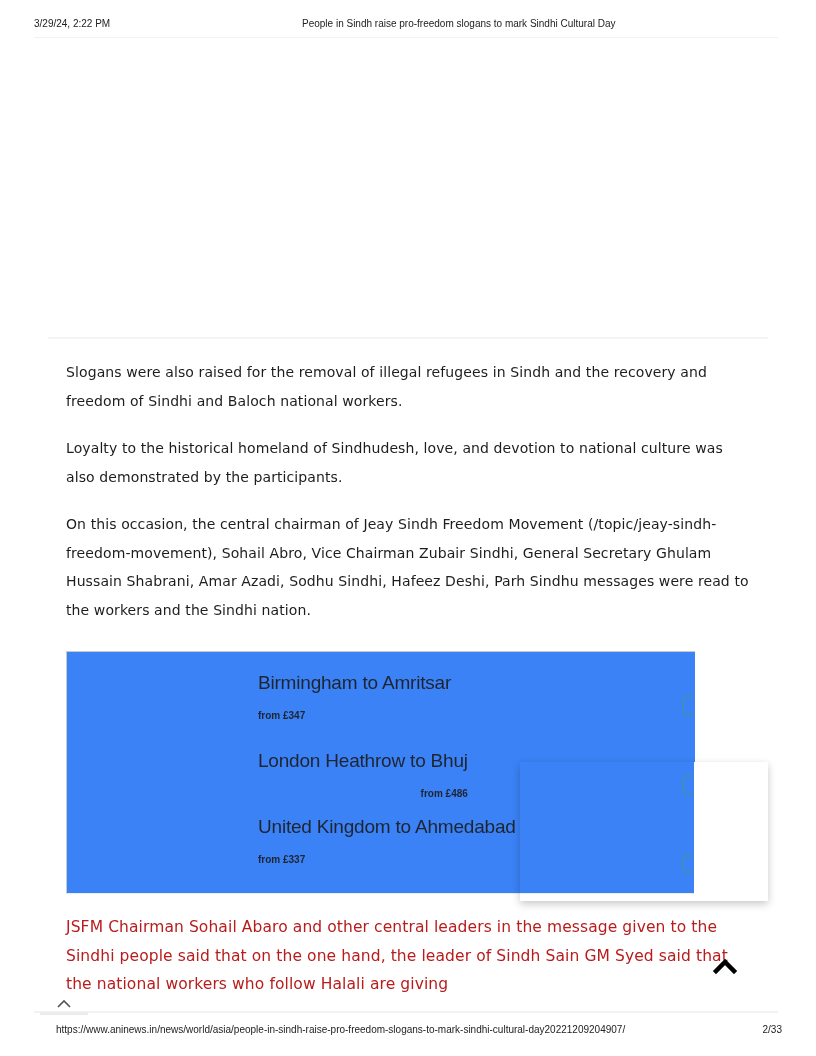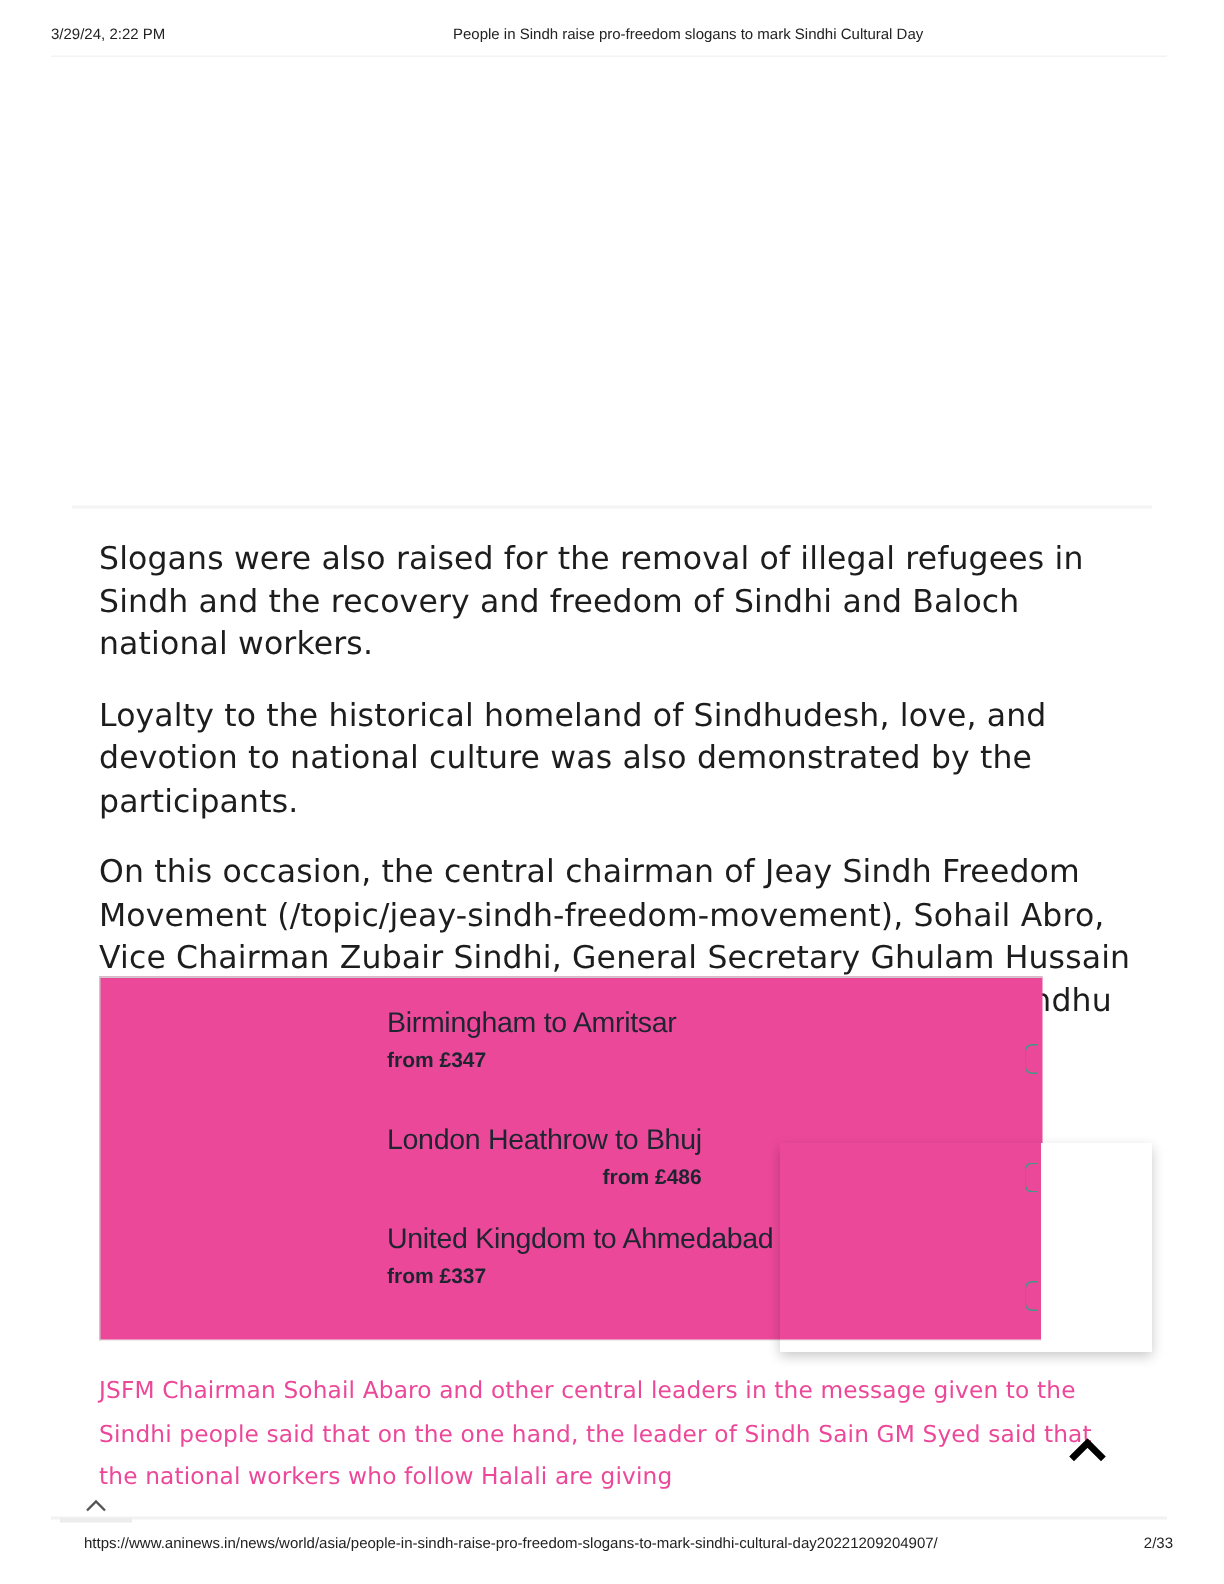--- a/index.html
+++ b/index.html
@@ -58,56 +58,56 @@
       width: 720px;
       height: 2px;
       background: #f4f4f4;
     }
     .article {
       position: absolute;
       left: 66px;
       top: 358px;
       width: 690px;
       font-family: "DejaVu Sans", sans-serif;
-      font-size: 21px;
+      font-size: 14px;
       line-height: 28.5px;
       color: #1d1d1d;
       letter-spacing: 0.1px;
     }
     .article p {
       margin: 0 0 19px 0;
     }
     .flight-widget {
       position: absolute;
       left: 66px;
       top: 651px;
       width: 628px;
       height: 241px;
       border-left: 1px solid #c9c9c9;
       border-top: 1px solid #c9c9c9;
       border-bottom: 1px solid #ececec;
-      background: #ec4899;
+      background: #3b82f6;
     }
     .route {
       position: absolute;
       left: 191px;
       font-family: "Liberation Sans", sans-serif;
     }
     .route .name {
       font-size: 19px;
       color: #1f2530;
       letter-spacing: -0.2px;
       line-height: 22px;
       white-space: nowrap;
     }
     .route .price {
-      font-size: 14px;
+      font-size: 10px;
       font-weight: bold;
       color: #1f2530;
-      margin-top: 3px;
+      margin-top: 13px;
       line-height: 18px;
     }
     .route-0 { top: 20px; }
     .route-1 { top: 98px; text-align: right; }
     .route-2 { top: 164px; }
     .bracket {
       position: absolute;
       left: 616px;
       width: 9px;
       height: 20px;
@@ -147,21 +147,21 @@
       background: #fff;
     }
     .article-2 {
       position: absolute;
       left: 66px;
       top: 913px;
       width: 690px;
       font-family: "DejaVu Sans", sans-serif;
       font-size: 15.5px;
       line-height: 28.5px;
-      color: #ec4899;
+      color: #b91c1c;
       letter-spacing: 0.1px;
     }
     .article-2 p { margin: 0; }
     .scroll-top-btn {
       position: absolute;
       left: 712px;
       top: 956px;
       width: 26px;
       height: 20px;
       cursor: pointer;

